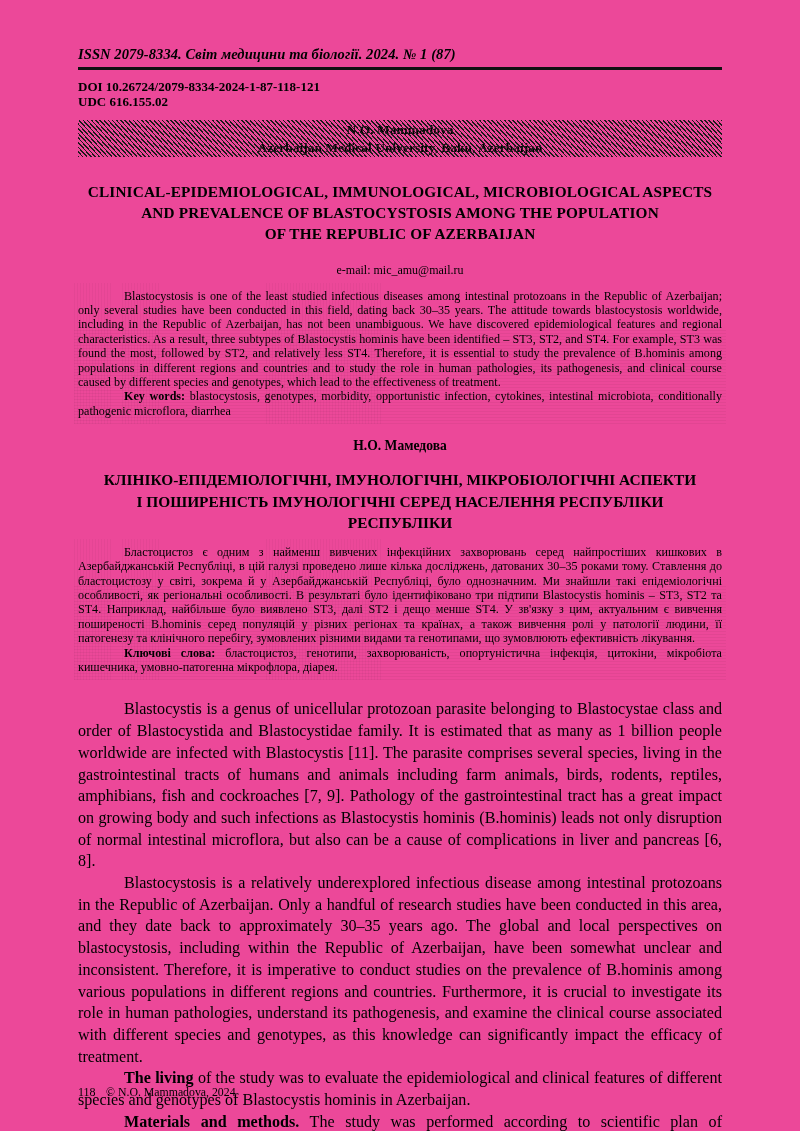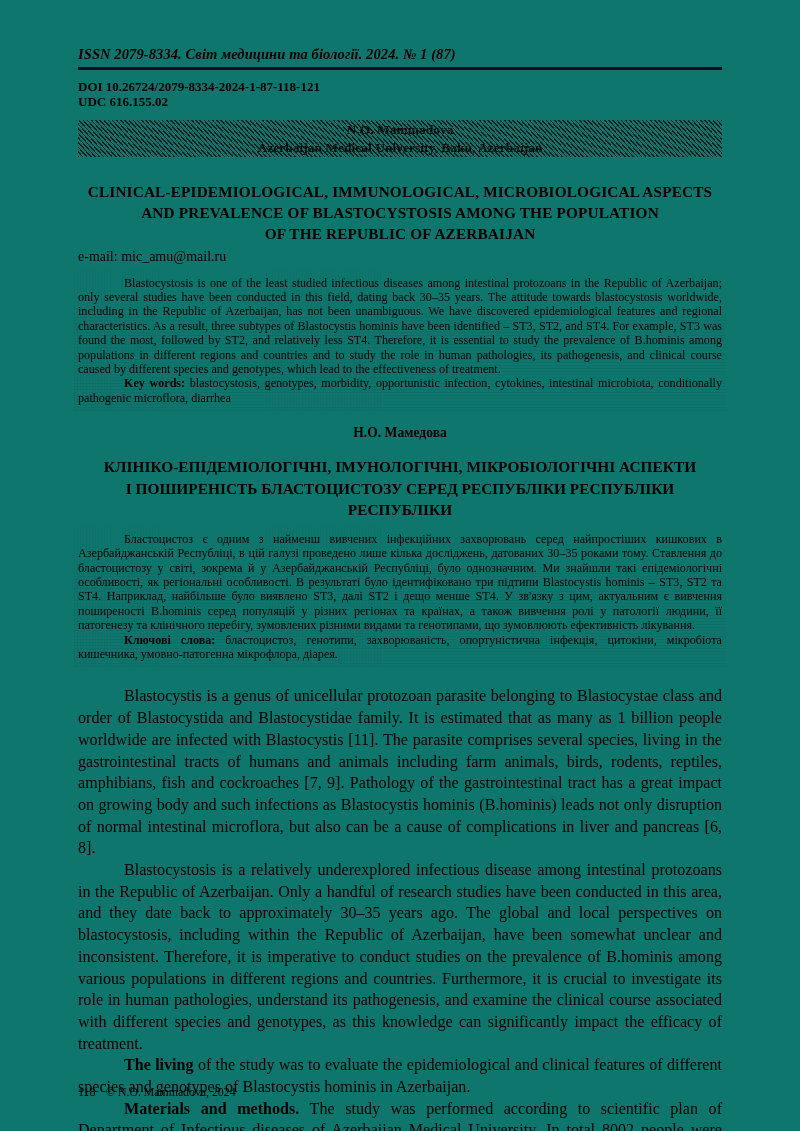--- a/index.html
+++ b/index.html
@@ -8,21 +8,21 @@
     background: #ffffff;
   }
   body {
     font-family: "Liberation Serif", "DejaVu Serif", serif;
     color: #000000;
   }
   .page {
     position: relative;
     width: 800px;
     height: 1131px;
-    background: #0f766e;
+    background: #ec4899;
     overflow: hidden;
     box-sizing: border-box;
   }
   .content {
     position: absolute;
     left: 78px;
     top: 0;
     width: 644px;
   }
 
@@ -81,23 +81,23 @@
   
   .title-en {
     margin-top: 24px;
     text-align: center;
     font-weight: bold;
     font-size: 15.3px;
     line-height: 21px;
     letter-spacing: 0.15px;
   }
   .email {
-    margin-top: 5px;
-    text-align: left;
-    font-size: 14px;
+    margin-top: 19px;
+    text-align: center;
+    font-size: 12px;
   }
 
   
   .abstract {
     position: relative;
     margin-top: 11px;
     font-size: 12.1px;
     line-height: 14.4px;
     text-align: justify;
     hyphens: none;
@@ -204,21 +204,21 @@
         <p>Blastocystosis is one of the least studied infectious diseases among intestinal protozoans in the Republic of Azerbaijan; only several studies have been conducted in this field, dating back 30–35 years. The attitude towards blastocystosis worldwide, including in the Republic of Azerbaijan, has not been unambiguous. We have discovered epidemiological features and regional characteristics. As a result, three subtypes of Blastocystis hominis have been identified – ST3, ST2, and ST4. For example, ST3 was found the most, followed by ST2, and relatively less ST4. Therefore, it is essential to study the prevalence of B.hominis among populations in different regions and countries and to study the role in human pathologies, its pathogenesis, and clinical course caused by different species and genotypes, which lead to the effectiveness of treatment.</p>
         <p class="kw-para"><b class="sp">Key words:</b><span> blastocystosis, genotypes, morbidity, opportunistic infection, cytokines, intestinal microbiota, conditionally pathogenic microflora, diarrhea</span></p>
       </div>
       <div class="noise"></div>
     </div>
 
     <div class="author-ua">Н.О. Мамедова</div>
 
     <div class="title-ua">
       <div>КЛІНІКО-ЕПІДЕМІОЛОГІЧНІ, ІМУНОЛОГІЧНІ, МІКРОБІОЛОГІЧНІ АСПЕКТИ</div>
-      <div>І  ПОШИРЕНІСТЬ БЛАСТОЦИСТОЗУ СЕРЕД РЕСПУБЛІКИ РЕСПУБЛІКИ</div>
+      <div>І  ПОШИРЕНІСТЬ ІМУНОЛОГІЧНІ СЕРЕД НАСЕЛЕННЯ РЕСПУБЛІКИ</div>
       <div>РЕСПУБЛІКИ</div>
     </div>
 
     <div class="abstract">
       <div class="abs-body">
         <p>Бластоцистоз є одним з найменш вивчених інфекційних захворювань серед найпростіших кишкових в Азербайджанській Республіці, в цій галузі проведено лише кілька досліджень, датованих 30–35 роками тому. Ставлення до бластоцистозу у світі, зокрема й у Азербайджанській Республіці, було однозначним. Ми знайшли такі епідеміологічні особливості, як регіональні особливості. В результаті було ідентифіковано три підтипи Blastocystis hominis – ST3, ST2 та ST4. Наприклад, найбільше було виявлено ST3, далі ST2 і дещо менше ST4. У зв'язку з цим, актуальним є вивчення поширеності B.hominis серед популяцій у різних регіонах та країнах, а також вивчення ролі у патології людини, її патогенезу та клінічного перебігу, зумовлених різними видами та генотипами, що зумовлюють ефективність лікування.</p>
         <p class="kw-para"><b class="sp">Ключові слова:</b><span> бластоцистоз, генотипи, захворюваність, опортуністична інфекція, цитокіни, мікробіота кишечника, умовно-патогенна мікрофлора, діарея.</span></p>
       </div>
       <div class="noise"></div>
     </div>

